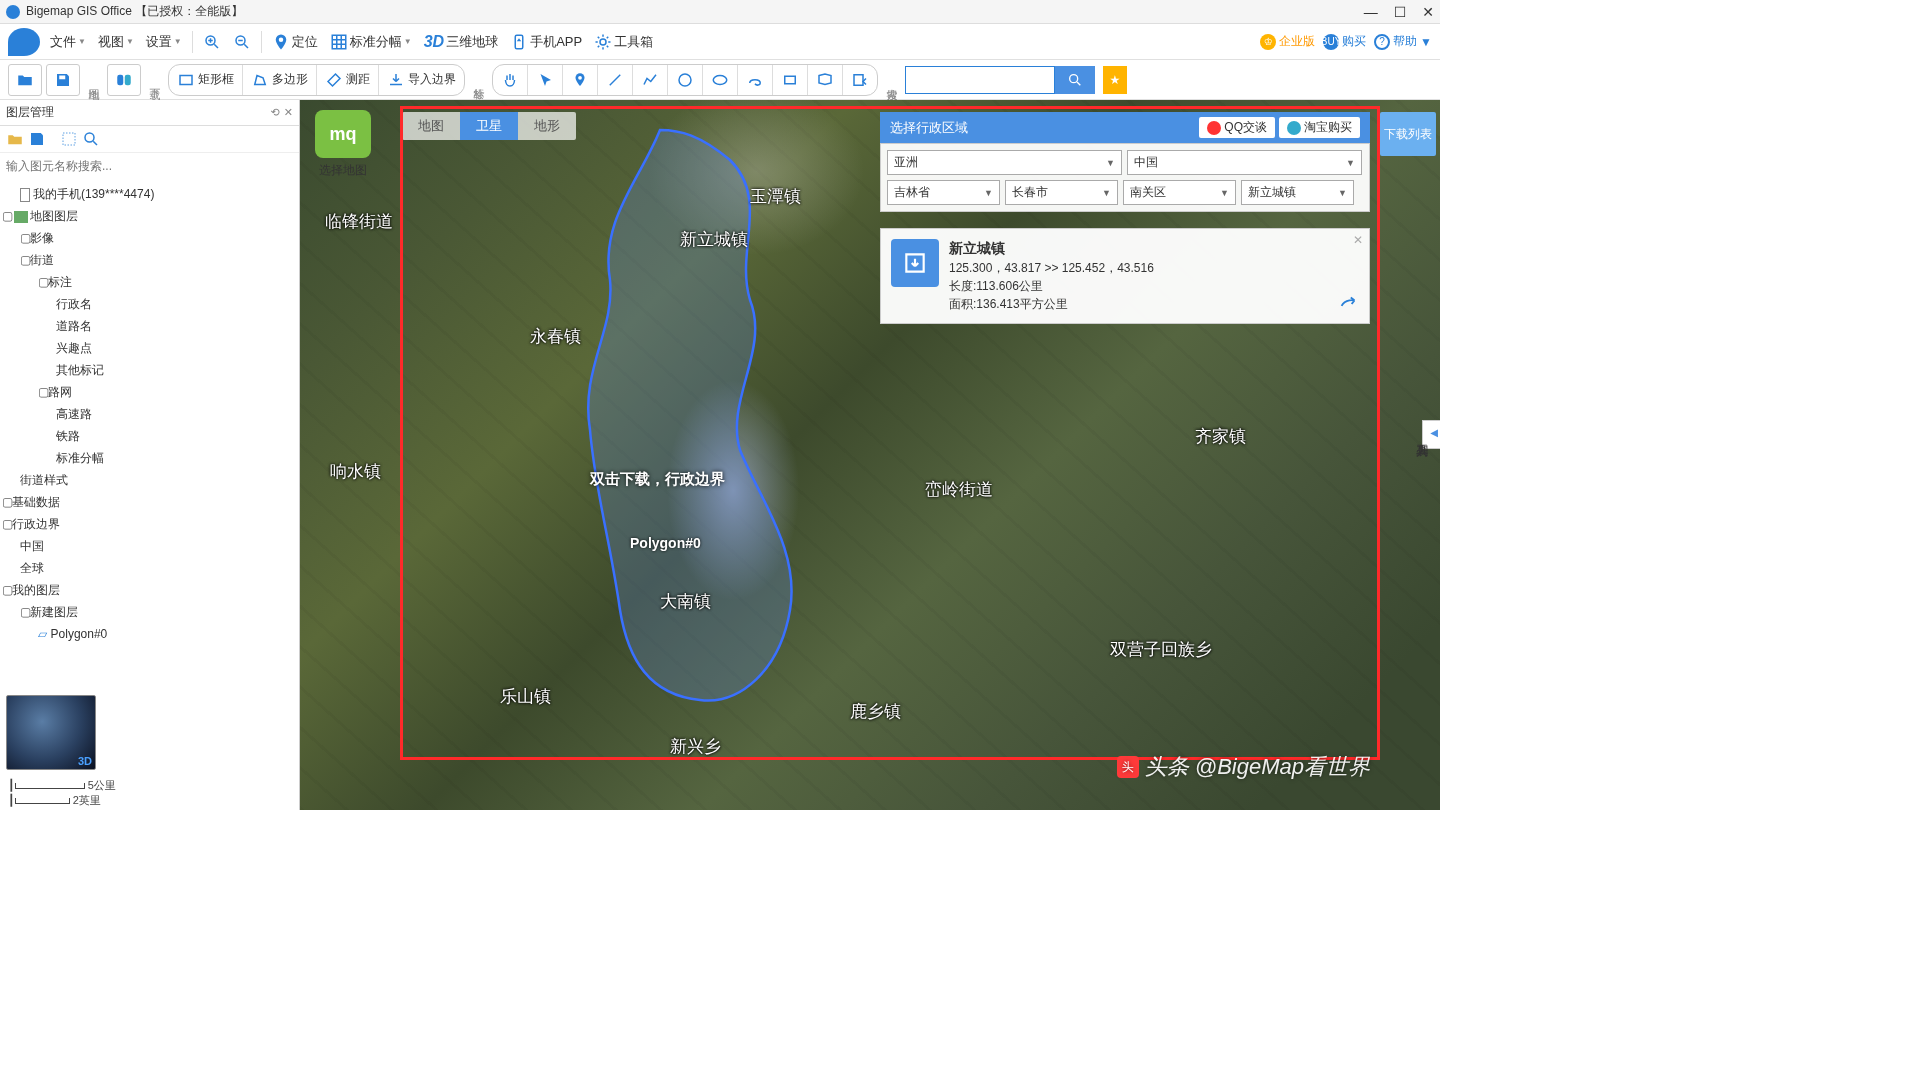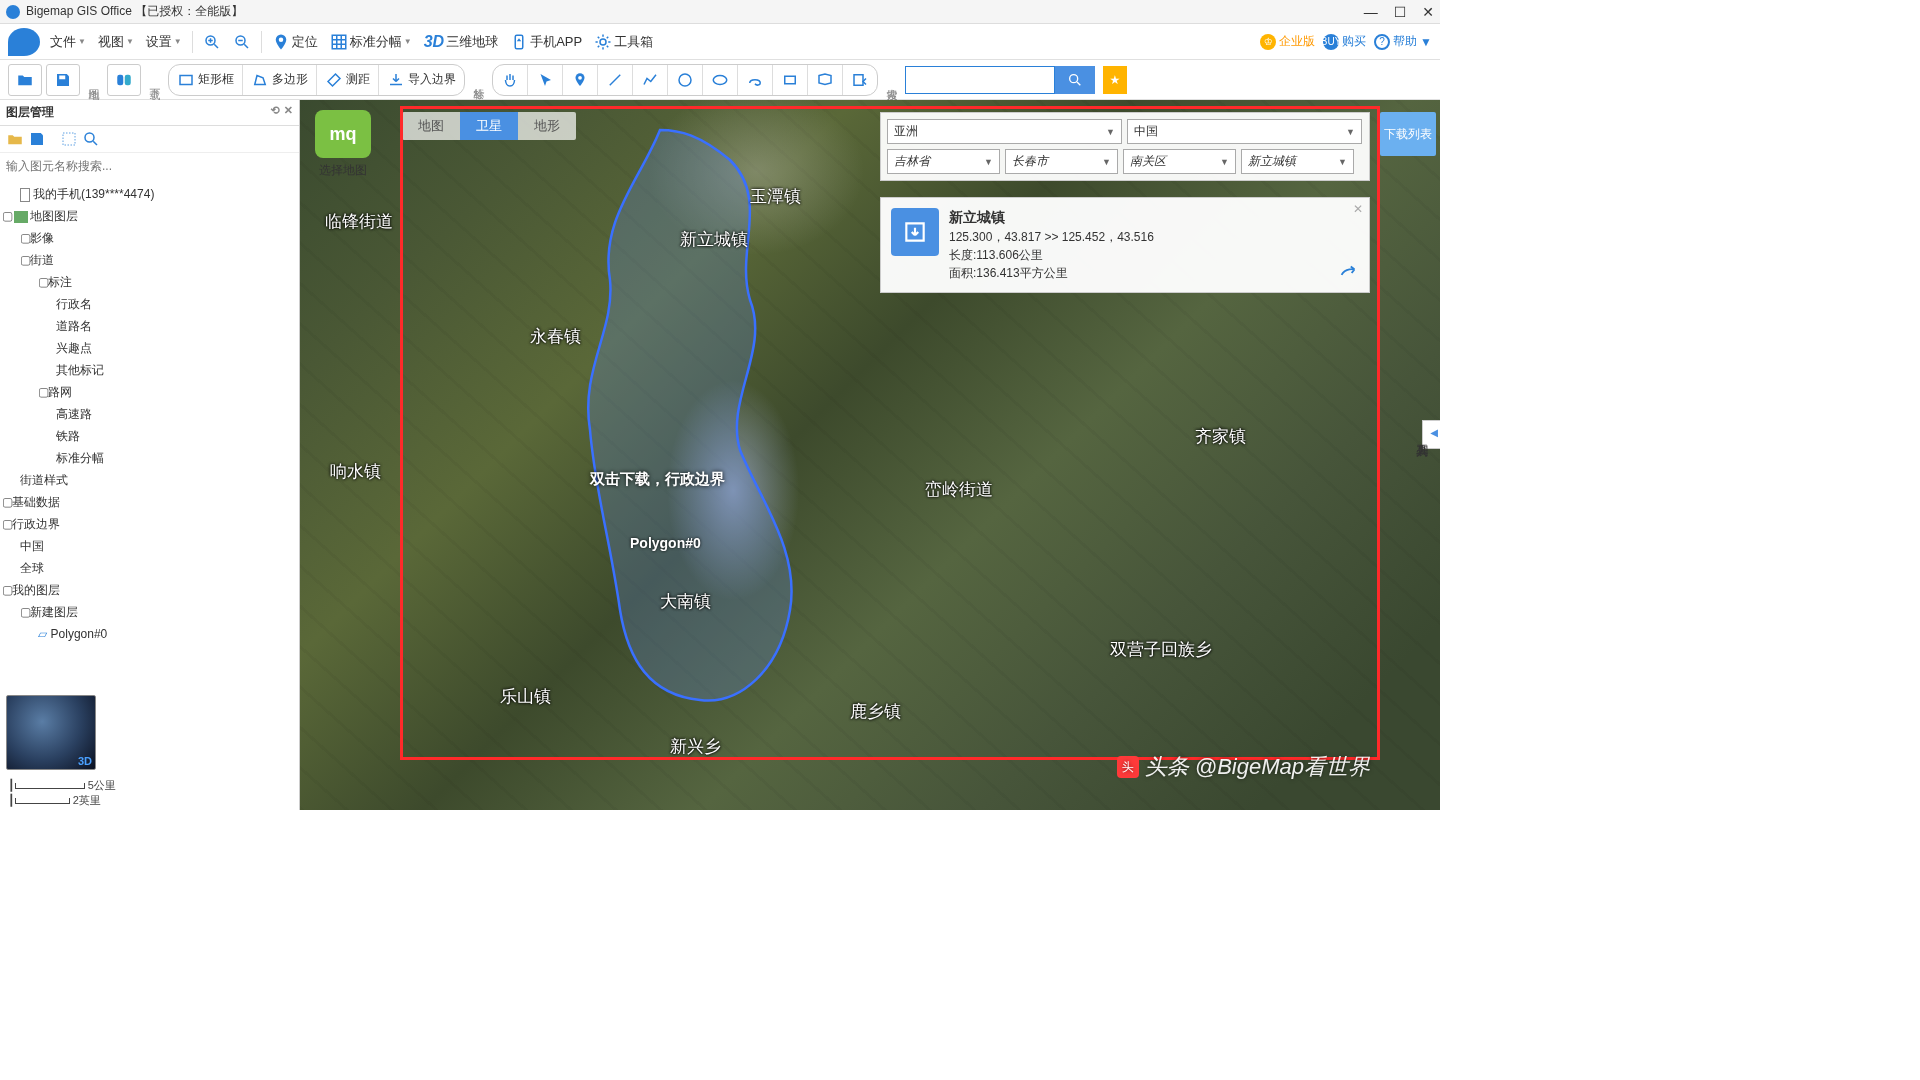--- a/index.html
+++ b/index.html
@@ -25,21 +25,21 @@
 .vlabel { writing-mode: vertical-rl; font-size: 11px; color: #888; padding: 0 2px; }
 .tool-group { display: flex; border: 1px solid #ccc; border-radius: 12px; overflow: hidden; }
 .tool-group .tg-item { padding: 6px 8px; display: flex; align-items: center; gap: 3px; border-right: 1px solid #ddd; cursor: pointer; }
 .tool-group .tg-item:last-child { border-right: none; }
 .search-box { display: flex; align-items: center; gap: 0; }
 .search-box input { width: 150px; height: 28px; border: 1px solid #2a80d8; padding: 0 6px; font-size: 12px; }
 .search-box .sbtn { width: 40px; height: 28px; background: #4a90e2; display: flex; align-items: center; justify-content: center; }
 .star-btn { width: 24px; height: 28px; background: #ffb400; margin-left: 4px; display: flex; align-items: center; justify-content: center; color: #fff; }
 .main { display: flex; height: calc(100% - 100px); }
 .sidebar { width: 300px; background: #fff; border-right: 1px solid #ccc; display: flex; flex-direction: column; }
-.side-header { display: flex; padding: 4px 6px; border-bottom: 1px solid #ddd; font-size: 12px; font-weight: bold; }
+.side-header { display: flex; align-items: center; padding: 4px 6px; border-bottom: 1px solid #ddd; font-size: 12px; }
 .side-header .sh-icons { margin-left: auto; display: flex; gap: 4px; font-size: 11px; color: #888; }
 .side-toolbar { display: flex; gap: 4px; padding: 4px 6px; border-bottom: 1px solid #eee; }
 .side-toolbar .sicon { width: 18px; height: 18px; cursor: pointer; }
 .side-search { padding: 4px 6px; }
 .side-search input { width: 100%; border: none; font-size: 12px; color: #999; padding: 2px 0; }
 .tree { padding: 4px 2px; overflow-y: auto; flex: 1; font-size: 12px; line-height: 20px; }
 .tree-node { padding: 1px 0; white-space: nowrap; }
 .tree-node .exp { display: inline-block; width: 10px; text-align: center; color: #666; cursor: pointer; }
 .tree-node .nicon { display: inline-block; width: 14px; height: 12px; margin: 0 2px; vertical-align: middle; }
 .ind1 { padding-left: 18px; } .ind2 { padding-left: 36px; } .ind3 { padding-left: 54px; }
@@ -58,21 +58,21 @@
 .map-select-btn .mq { width: 56px; height: 48px; background: #7bc043; border-radius: 8px; margin: 0 auto 4px; display: flex; align-items: center; justify-content: center; color: #fff; font-weight: bold; font-size: 18px; }
 .map-tabs { position: absolute; left: 102px; top: 12px; display: flex; background: rgba(255,255,255,0.7); border-radius: 2px; overflow: hidden; }
 .map-tabs .mt { padding: 5px 16px; font-size: 13px; cursor: pointer; color: #555; }
 .map-tabs .mt.active { background: #4a90e2; color: #fff; }
 .region-panel { position: absolute; right: 70px; top: 12px; width: 490px; }
 .region-header { background: #4a90e2; color: #fff; padding: 5px 10px; display: flex; align-items: center; font-size: 13px; }
 .region-header .rh-btns { margin-left: auto; display: flex; gap: 4px; }
 .rh-btn { background: #fff; color: #333; padding: 2px 8px; border-radius: 2px; font-size: 12px; display: flex; align-items: center; gap: 3px; }
 .region-selects { background: rgba(255,255,255,0.95); padding: 6px; display: flex; flex-wrap: wrap; gap: 5px; border: 1px solid #ccc; }
 .rsel { border: 1px solid #aaa; padding: 3px 6px; font-size: 12px; display: flex; align-items: center; justify-content: space-between; background: #fff; }
-.rsel.w1 { width: 235px; } .rsel.w2 { width: 113px; font-style: italic; }
+.rsel.w1 { width: 235px; } .rsel.w2 { width: 113px; }
 .rsel .dd { font-size: 9px; color: #666; }
 .info-card { margin-top: 16px; background: rgba(255,255,255,0.96); border: 1px solid #ccc; padding: 10px; display: flex; gap: 10px; position: relative; }
 .info-card .dl-icon { width: 48px; height: 48px; background: #4a90e2; border-radius: 4px; display: flex; align-items: center; justify-content: center; }
 .info-card .info-txt { font-size: 12px; line-height: 18px; }
 .info-card .info-txt .iname { font-weight: bold; font-size: 14px; margin-bottom: 2px; }
 .info-card .actions { position: absolute; right: 10px; bottom: 8px; display: flex; gap: 10px; }
 .info-card .xbtn { position: absolute; right: 6px; top: 4px; color: #aaa; font-size: 12px; cursor: pointer; }
 .dl-list-btn { position: absolute; right: 4px; top: 12px; width: 56px; height: 44px; background: #6bb0f0; color: #fff; font-size: 12px; display: flex; align-items: center; justify-content: center; border-radius: 2px; cursor: pointer; }
 .side-tab { position: absolute; right: 0; top: 320px; width: 18px; background: #fff; border: 1px solid #ccc; border-right: none; padding: 6px 2px; writing-mode: vertical-rl; font-size: 12px; text-align: center; cursor: pointer; }
 .side-tab .arr { color: #4a90e2; writing-mode: horizontal-tb; font-size: 10px; margin-bottom: 4px; }
@@ -370,20 +370,33 @@
       <div>选择地图</div>
     </div>
 
     <div class="map-tabs">
       <div class="mt">地图</div>
       <div class="mt active">卫星</div>
       <div class="mt">地形</div>
     </div>
 
     <div class="region-panel">
+      <div class="region-header">
+        <span>选择行政区域</span>
+        <div class="rh-btns">
+          <div class="rh-btn">
+              <span style="width:14px;height:14px;background:#f33;border-radius:50%;display:inline-block"></span>
+              <span>QQ交谈</span>
+            </div>
+          <div class="rh-btn">
+              <span style="width:14px;height:14px;background:#3ac;border-radius:50%;display:inline-block"></span>
+              <span>淘宝购买</span>
+            </div>
+        </div>
+      </div>
       <div class="region-selects">
         <div class="rsel w1">
             <span>亚洲</span>
             <span class="dd">▼</span>
           </div>
         <div class="rsel w1">
             <span>中国</span>
             <span class="dd">▼</span>
           </div>
         <div class="rsel w2">

